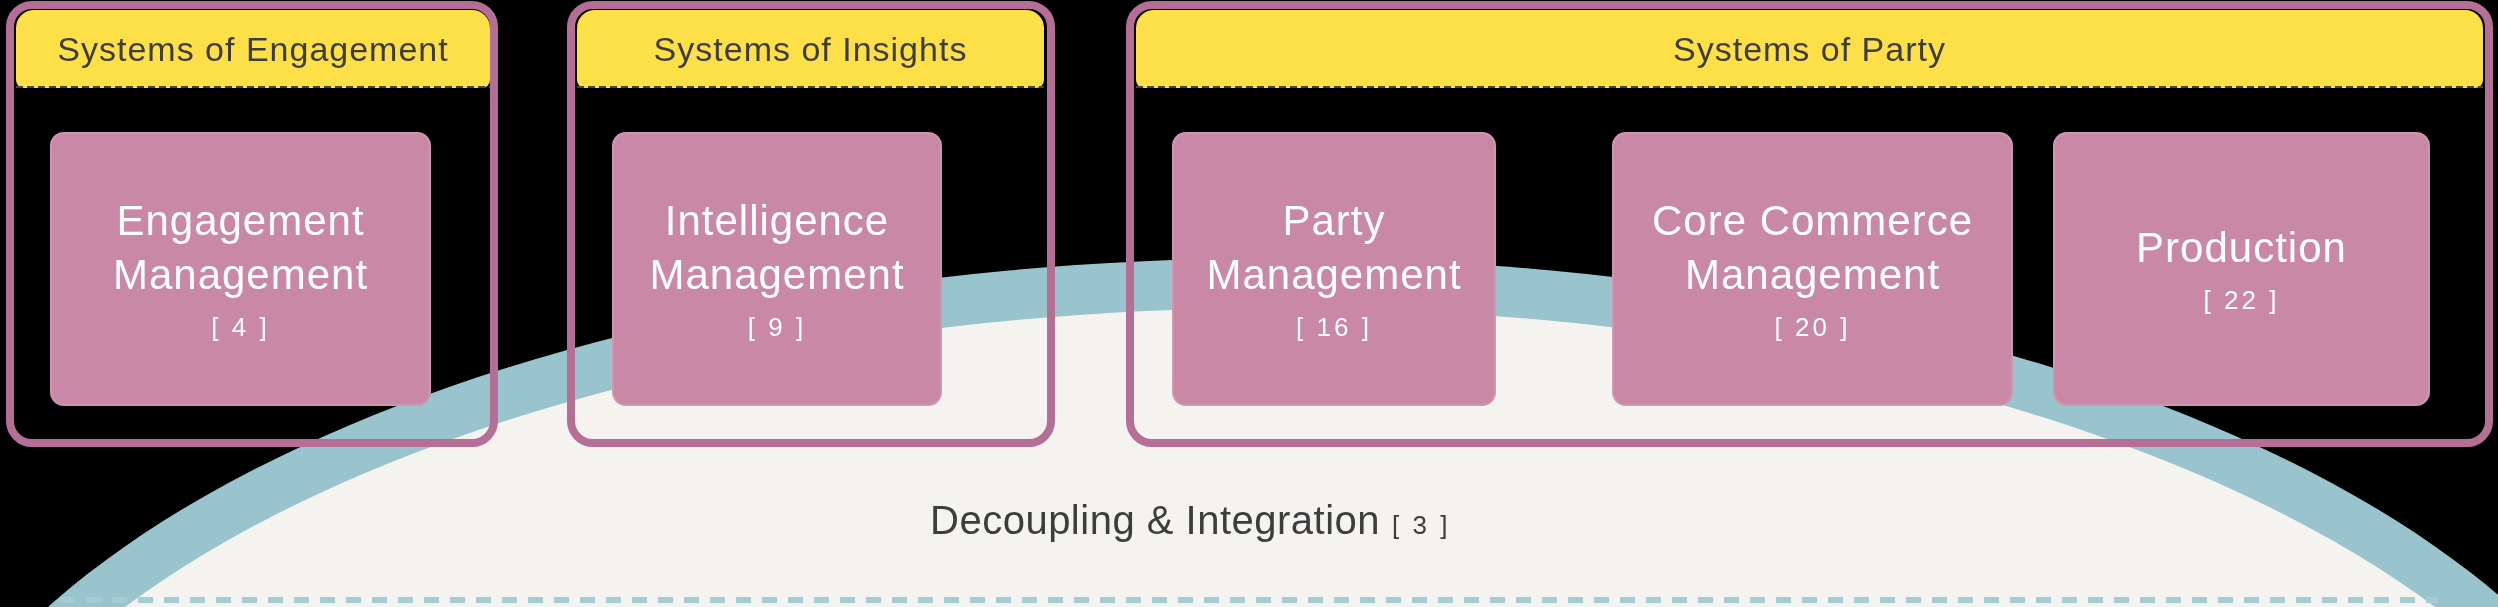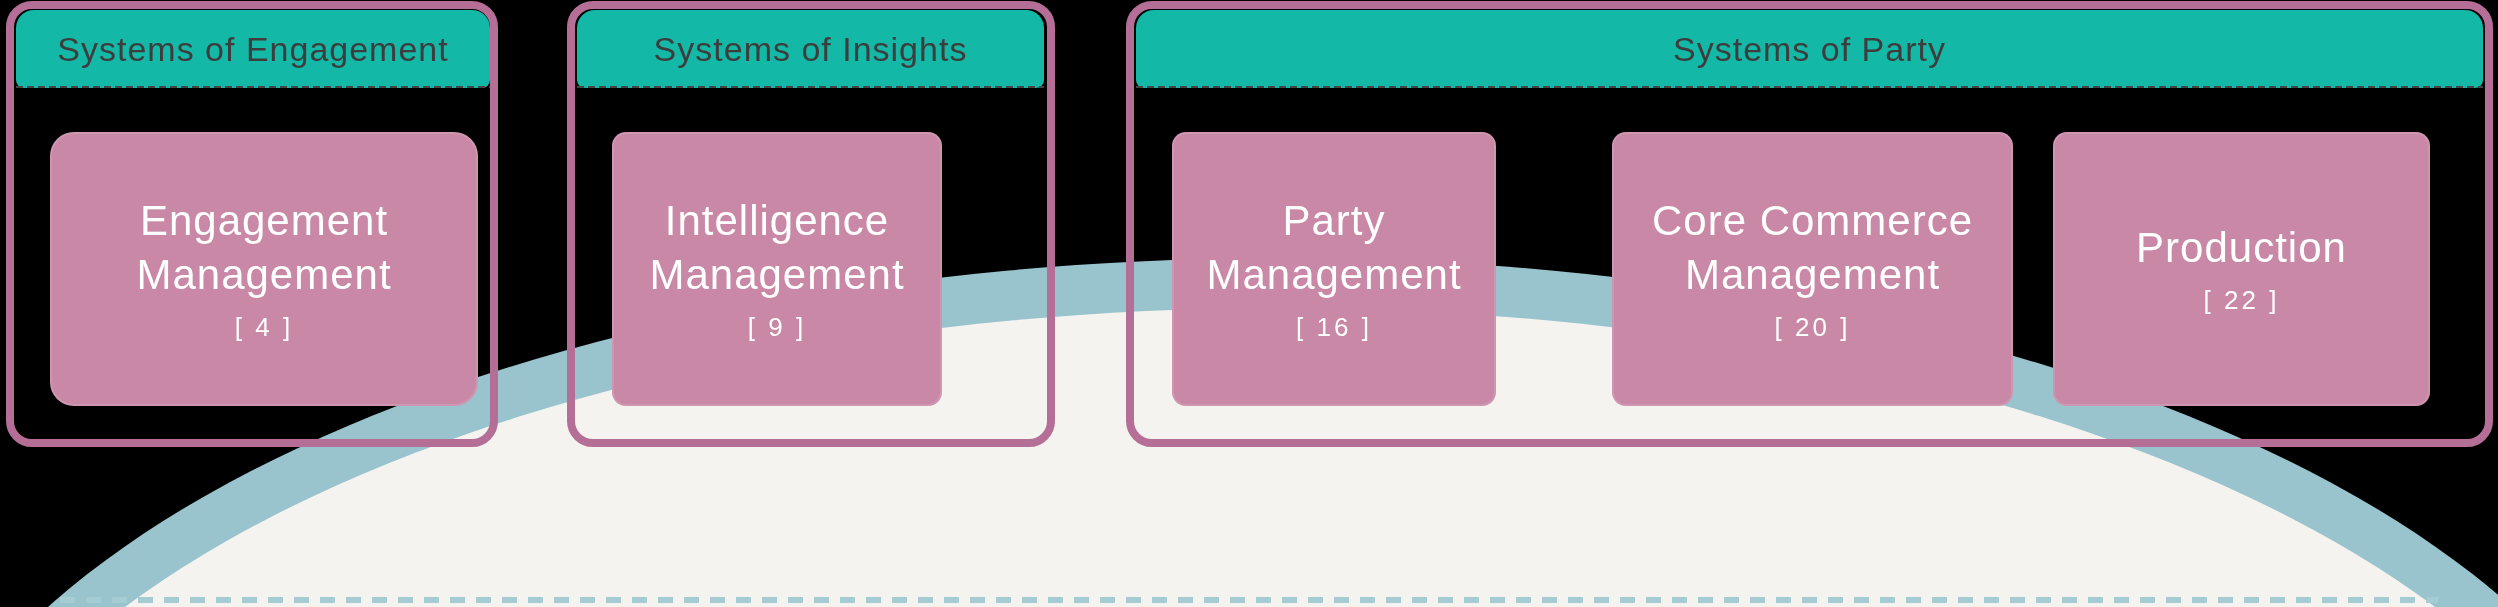--- a/index.html
+++ b/index.html
@@ -73,21 +73,21 @@
   }
   .group.g1 { left: 6px;    width: 492px;  }
   .group.g2 { left: 567px;  width: 488px;  }
   .group.g3 { left: 1126px; width: 1367px; }
 
   
   .group-header {
     position: absolute;
     top: 10px;
     height: 78px;
-    background: #14b8a6;
+    background: #fde047;
     border-radius: 18px 18px 8px 8px;
     display: flex;
     align-items: center;
     justify-content: center;
     color: #3D3D3D;
     font-size: 34px;
     letter-spacing: 1px;
     z-index: 6;
     white-space: nowrap;
   }
@@ -110,21 +110,21 @@
     border-radius: 14px;
     color: #FFFFFF;
     display: flex;
     flex-direction: column;
     align-items: center;
     justify-content: center;
     text-align: center;
     z-index: 6;
     box-shadow: inset 0 0 0 2px rgba(255,255,255,0.12);
   }
-  .cap-box.b1 { left: 50px;   width: 428px; border-radius: 24px; }
+  .cap-box.b1 { left: 50px;   width: 381px; }
   .cap-box.b2 { left: 612px;  width: 330px; }
   .cap-box.b3 { left: 1172px; width: 324px; text-align: center; }
   .cap-box.b4 { left: 1612px; width: 401px; }
   .cap-box.b5 { left: 2053px; width: 377px; }
 
   .box-line {
     font-size: 42px;
     line-height: 54px;
     letter-spacing: 1px;
     white-space: nowrap;
@@ -139,20 +139,24 @@
 </style>
 </head>
 <body>
 
 <div class="canvas">
 
   <div class="ellipse-band"></div>
   <div class="ellipse-fill"></div>
   <div class="baseline-dashes"></div>
 
+  <div class="integration-label-wrap">
+    <span class="integration-label">Decoupling &amp; Integration</span>
+    <span class="integration-count">[ 3 ]</span>
+  </div>
 
   <div class="group g1"></div>
   <div class="group g2"></div>
   <div class="group g3"></div>
 
   <div class="group-header h1">
     <span>Systems of Engagement</span>
     <div class="header-dash"></div>
   </div>
   <div class="group-header h2">

